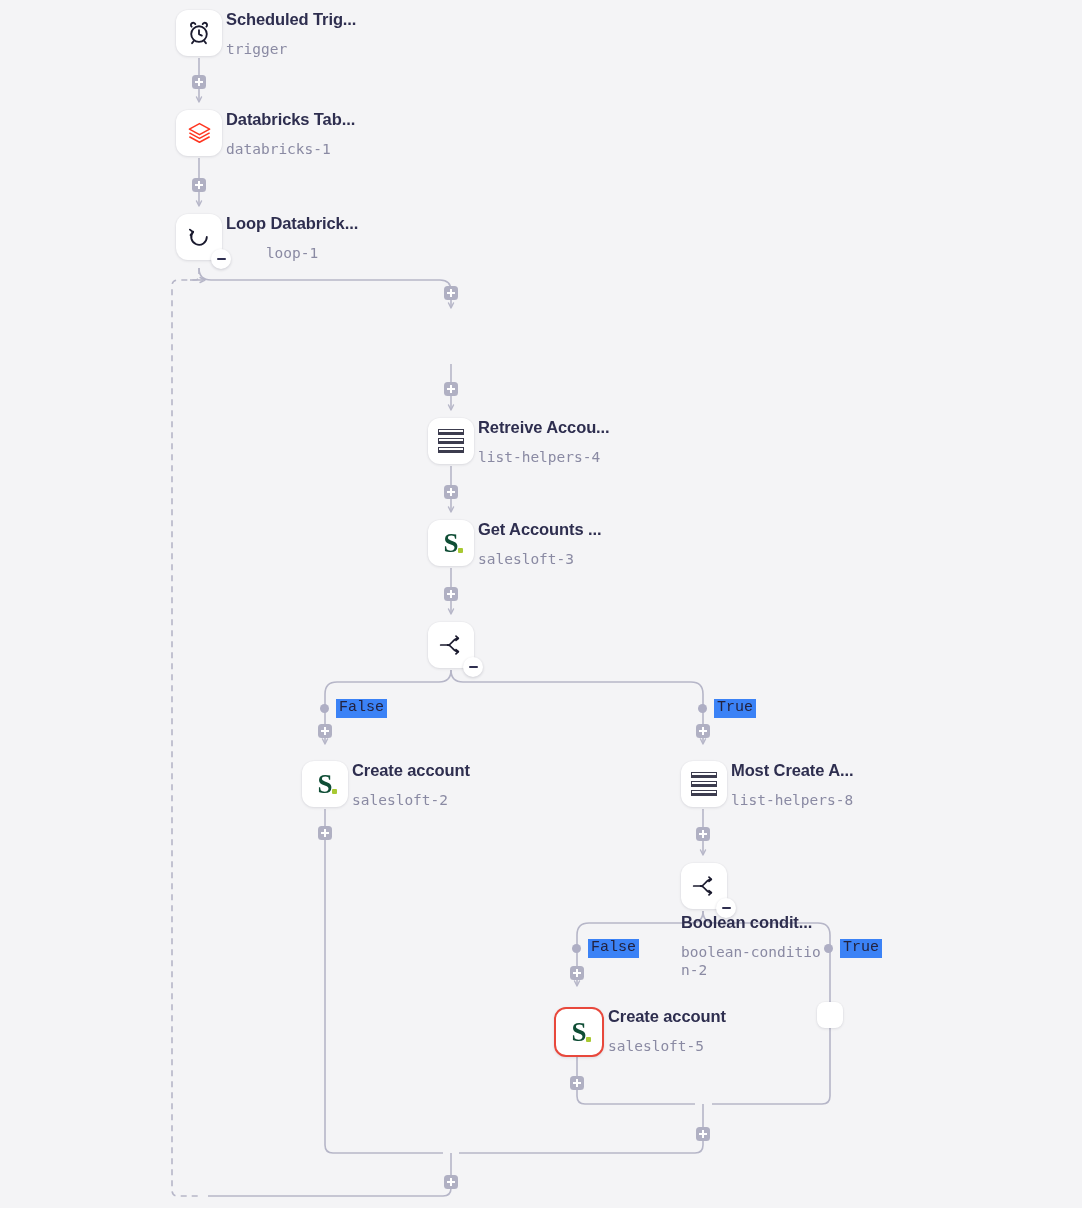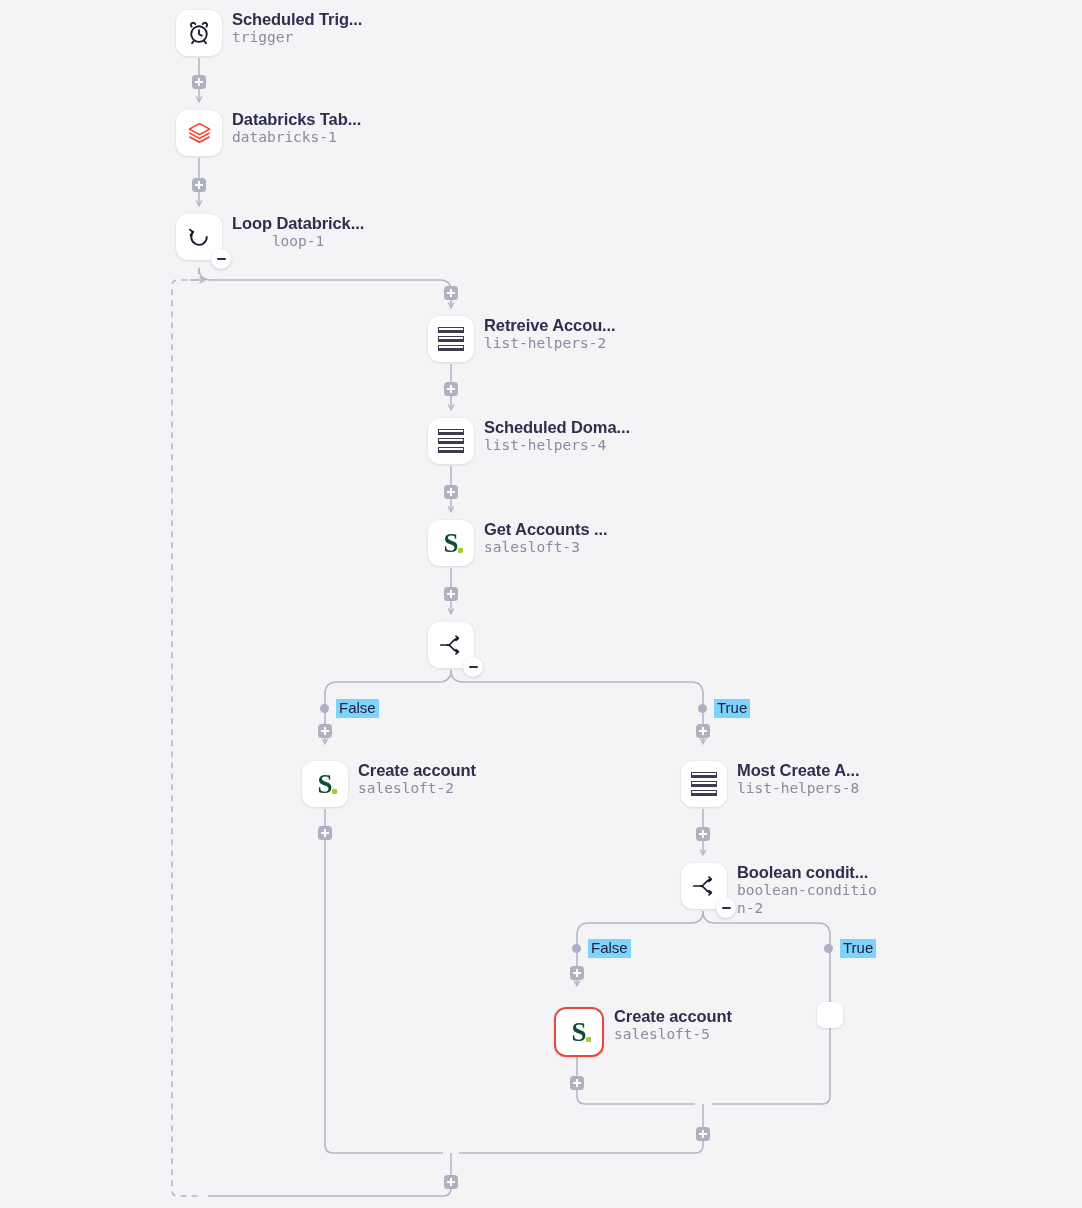--- a/index.html
+++ b/index.html
@@ -24,21 +24,21 @@
     width: 1082px;
     height: 1208px;
     pointer-events: none;
   }
 
   
   .node {
     position: absolute;
     display: flex;
     align-items: flex-start;
-    gap: 10px;
+    gap: 4px;
   }
   .node-icon {
     width: 46px;
     height: 46px;
     border-radius: 12px;
     background: #ffffff;
     box-shadow: 0 1px 3px rgba(20,20,50,0.10), 0 0 0 1px rgba(20,20,50,0.015);
     display: flex;
     align-items: center;
     justify-content: center;
@@ -62,21 +62,21 @@
     font-size: 16.5px;
     font-weight: 600;
     color: #2e2e4f;
     letter-spacing: -0.1px;
     white-space: nowrap;
   }
   .node-sub {
     font-family: "DejaVu Sans Mono", monospace;
     font-size: 14.5px;
     color: #8a8aa3;
-    margin-top: 0;
+    margin-top: 12px;
     max-width: 148px;
     word-break: break-all;
     line-height: 1.22;
   }
   .node-sub.wide { max-width: 200px; }
 
   
   .collapse-badge {
     position: absolute;
     right: -9px;
@@ -126,24 +126,24 @@
     gap: 7px;
   }
   .branch-dot {
     width: 9px;
     height: 9px;
     border-radius: 50%;
     background: #aeaec4;
     flex: 0 0 auto;
   }
   .branch-text {
-    font-family: Liberation Sans, sans-serif;
+    font-family: Liberation Mono, monospace;
     font-size: 15px;
     color: #22223f;
-    background: #7dd3fc;
+    background: #3b82f6;
     padding: 0 3px;
     line-height: 1.25;
     white-space: nowrap;
   }
 
   
   .listicon {
     width: 26px; height: 24px;
     display: flex; flex-direction: column;
     justify-content: space-between;
@@ -265,44 +265,31 @@
       <span class="collapse-badge">
           <i></i>
         </span>
     </div>
     <div class="node-text">
       <div class="node-title">Loop Databrick...</div>
       <div class="node-sub">loop-1</div>
     </div>
   </div>
 
-  <div class="node" style="left:428px; top:316px;">
+
+  <div class="node" style="left:428px; top:418px;">
     <div class="node-icon">
       <div class="listicon">
           <span></span>
           <span></span>
           <span></span>
         </div>
     </div>
     <div class="node-text">
       <div class="node-title">Retreive Accou...</div>
-      <div class="node-sub">list-helpers-2</div>
-    </div>
-  </div>
-
-  <div class="node" style="left:428px; top:418px;">
-    <div class="node-icon">
-      <div class="listicon">
-          <span></span>
-          <span></span>
-          <span></span>
-        </div>
-    </div>
-    <div class="node-text">
-      <div class="node-title">Scheduled Doma...</div>
       <div class="node-sub">list-helpers-4</div>
     </div>
   </div>
 
   <div class="node" style="left:428px; top:520px;">
     <div class="node-icon">
       <span class="sl-wrap">
           <span class="sl-s">S</span>
           <span class="sl-dot"></span>
         </span>
@@ -348,21 +335,21 @@
           <span></span>
           <span></span>
         </div>
     </div>
     <div class="node-text">
       <div class="node-title">Most Create A...</div>
       <div class="node-sub">list-helpers-8</div>
     </div>
   </div>
 
-  <div class="node" style="left:681px; top:863px;">
+  <div class="node" style="left:681px; top:863px;flex-direction:column;">
     <div class="node-icon">
       <svg width="26" height="26" viewBox="0 0 24 24" fill="none" stroke="#1a1a2e" stroke-width="1.6" stroke-linecap="round" stroke-linejoin="round">
         <path d="M2.5 12 L9 12"></path>
         <path d="M9 12 C13 12 13.5 5.8 18.5 5.8"></path>
         <path d="M9 12 C13 12 13.5 18.2 18.5 18.2"></path>
         <path d="M16.6 3.8 L18.8 5.8 L16.6 7.8"></path>
         <path d="M16.6 16.2 L18.8 18.2 L16.6 20.2"></path>
       </svg>
       <span class="collapse-badge">
           <i></i>

